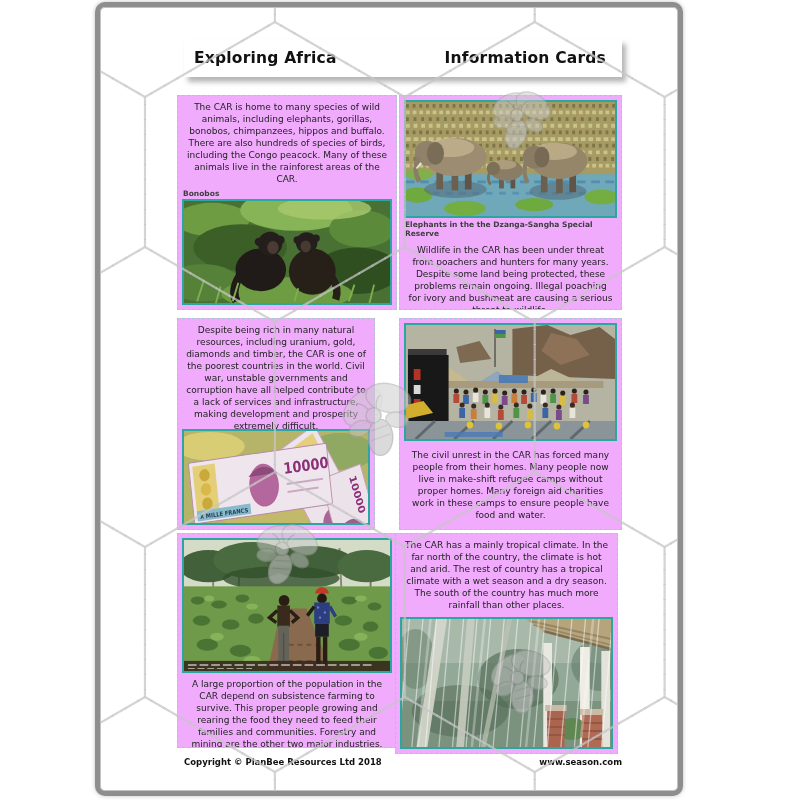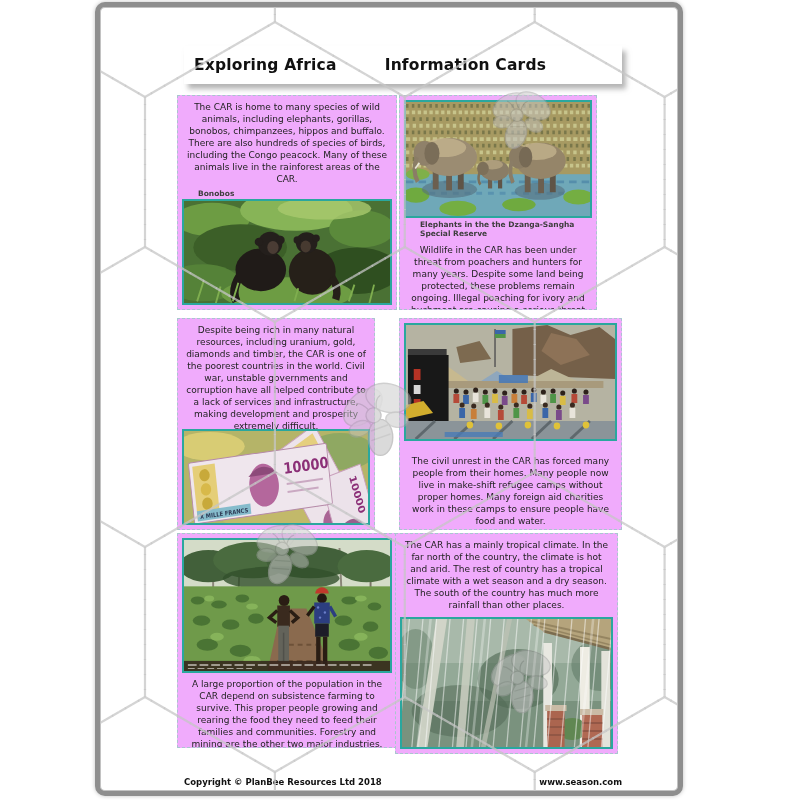--- a/index.html
+++ b/index.html
@@ -3,38 +3,38 @@
 <meta charset="utf-8">
 <style>
   html,body{margin:0;padding:0;background:#ffffff;width:800px;height:800px;overflow:hidden;
     font-family:"DejaVu Sans","Liberation Sans",sans-serif;}
   .canvas{position:relative;width:800px;height:800px;background:#fff;}
   .page-frame{position:absolute;left:95px;top:2px;width:588px;height:794px;background:#fff;
     border:5px solid #8e8e8e;border-radius:10px;box-sizing:border-box;
     box-shadow:inset 0 0 0 1px #c2c2c2, 0 0 4px rgba(0,0,0,.25);overflow:hidden;}
   .frame-inner{position:absolute;left:0;top:0;width:578px;height:784px;}
 
-  .header-band{position:absolute;left:84px;top:39px;width:438px;height:38px;background:#fff;
+  .header-band{position:absolute;left:84px;top:32px;width:438px;height:38px;background:#fff;
     box-shadow:4px 5px 5px rgba(120,120,120,.55);display:flex;align-items:center;
-    z-index:2;}
+    justify-content:space-between;z-index:2;}
   .header-band .h-left{padding-left:10px;font-size:15.5px;font-weight:bold;color:#111;letter-spacing:.2px;}
-  .header-band .h-right{padding-right:0;font-size:15.5px;font-weight:bold;color:#111;letter-spacing:.2px;margin-left:48px;}
+  .header-band .h-right{padding-right:16px;font-size:15.5px;font-weight:bold;color:#111;letter-spacing:.2px;margin-left:48px;}
 
   .card{position:absolute;background:#f0abfc;border:1px dashed #a9c6cf;box-sizing:border-box;
     display:flex;flex-direction:column;z-index:1;}
   .txt{font-size:9px;line-height:1.33;text-align:center;color:#222;padding:6px 7px 2px;overflow:hidden;}
   .txt.grow{flex:1;}
-  .cap{font-size:7.5px;color:#3d3d3d;padding:1px 20px 1px;font-weight:bold;text-align:left;}
+  .cap{font-size:7.5px;color:#3d3d3d;padding:1px 5px 1px;font-weight:bold;text-align:left;}
   .photo{border:2px solid #2aa79e;margin:0 4px 4px;overflow:hidden;background:#8aa;position:relative;}
   .photo.grow{flex:1;}
   .photo.top{margin:4px 4px 1px;}
   .photo svg{display:block;width:100%;height:100%;}
 
   .footer{position:absolute;left:84px;top:750px;width:438px;display:flex;
-    justify-content:space-between;z-index:2;margin-top:20px;}
+    justify-content:space-between;z-index:2;}
   .footer span{font-size:8.5px;font-weight:bold;color:#111;}
 
   #hexbg{position:absolute;left:0;top:0;width:578px;height:784px;z-index:5;pointer-events:none;}
   #hexbg polygon{fill:none;stroke:#c6c6c6;stroke-width:2.2;stroke-dasharray:8 7;opacity:.75;}
 
   .bee{position:absolute;z-index:6;pointer-events:none;opacity:.6;}
 </style>
 </head>
 <body>
 
@@ -71,21 +71,21 @@
             <circle cx="131" cy="45" r="11.5" fill="#241f1c"></circle>
             <circle cx="121" cy="42" r="4" fill="#241f1c"></circle>
             <circle cx="141" cy="40" r="4" fill="#241f1c"></circle>
             <ellipse cx="130" cy="49" rx="5.5" ry="6.5" fill="#473a30"></ellipse>
             <path d="M158,82 q8,12 4,24" stroke="#262019" stroke-width="8" fill="none"></path>
             <path d="M14,108 l7,-22 M34,110 l5,-18 M52,108 l6,-20 M176,108 l6,-18 M198,110 l5,-20 M118,108 l4,-14" stroke="#7fae4f" stroke-width="2" fill="none"></path>
           </svg>
         </div>
       </div>
 
-      <div class="card" style="left:299px;top:88px;width:198px;height:215px">
+      <div class="card" style="left:299px;top:88px;width:223px;height:215px">
         <div class="photo top" style="height:114px">
           <svg viewBox="0 0 220 120" preserveAspectRatio="none">
             <rect width="220" height="120" fill="#a79a62"></rect>
             <line x1="0" y1="4" x2="220" y2="4" stroke="#6e6f45" stroke-width="4" stroke-dasharray="3 4" opacity=".8"></line>
             <line x1="0" y1="11" x2="220" y2="11" stroke="#cfcf96" stroke-width="4" stroke-dasharray="4 3" opacity=".8"></line>
             <line x1="0" y1="18" x2="220" y2="18" stroke="#6e6f45" stroke-width="4" stroke-dasharray="3 5" opacity=".8"></line>
             <line x1="0" y1="25" x2="220" y2="25" stroke="#cfcf96" stroke-width="4" stroke-dasharray="4 4" opacity=".8"></line>
             <line x1="0" y1="32" x2="220" y2="32" stroke="#6e6f45" stroke-width="4" stroke-dasharray="3 4" opacity=".8"></line>
             <line x1="0" y1="39" x2="220" y2="39" stroke="#cfcf96" stroke-width="4" stroke-dasharray="5 3" opacity=".8"></line>
             <line x1="0" y1="46" x2="220" y2="46" stroke="#6e6f45" stroke-width="4" stroke-dasharray="3 4" opacity=".8"></line>
@@ -259,21 +259,21 @@
             <line x1="130" y1="114" x2="150" y2="96" stroke="#5f686d" stroke-width="3"></line>
             <line x1="170" y1="114" x2="190" y2="96" stroke="#5f686d" stroke-width="3"></line>
             <circle cx="66" cy="100" r="3.4" fill="#e0c238"></circle>
               <circle cx="96" cy="101" r="3.4" fill="#e0c238"></circle>
             <circle cx="126" cy="100" r="3.4" fill="#e0c238"></circle>
               <circle cx="156" cy="101" r="3.4" fill="#e0c238"></circle>
             <circle cx="186" cy="100" r="3.4" fill="#e0c238"></circle>
             <rect x="40" y="107" width="60" height="5" fill="#4a7ab5" opacity=".8"></rect>
           </svg>
         </div>
-        <div class="txt grow" style="padding-top:14px">The civil unrest in the CAR has forced many people from their homes. Many people now live in make-shift refugee camps without proper homes. Many foreign aid charities work in these camps to ensure people have food and water.</div>
+        <div class="txt grow" style="padding-top:8px">The civil unrest in the CAR has forced many people from their homes. Many people now live in make-shift refugee camps without proper homes. Many foreign aid charities work in these camps to ensure people have food and water.</div>
       </div>
 
       <div class="card" style="left:77px;top:526px;width:220px;height:215px">
         <div class="photo top" style="height:131px">
           <svg viewBox="0 0 212 130" preserveAspectRatio="none">
             <rect width="212" height="130" fill="#d4dcc8"></rect>
             <line x1="30" y1="10" x2="30" y2="52" stroke="#8a8678" stroke-width="2"></line>
             <line x1="58" y1="6" x2="56" y2="54" stroke="#7a7668" stroke-width="2"></line>
             <line x1="160" y1="8" x2="162" y2="50" stroke="#8a8678" stroke-width="2"></line>
             <line x1="192" y1="12" x2="192" y2="50" stroke="#7a7668" stroke-width="2"></line>

